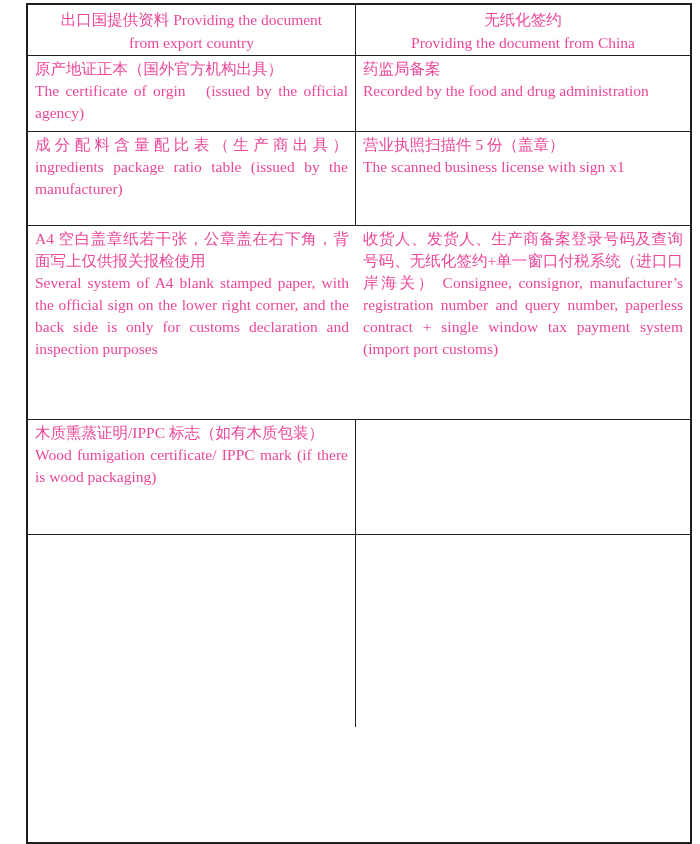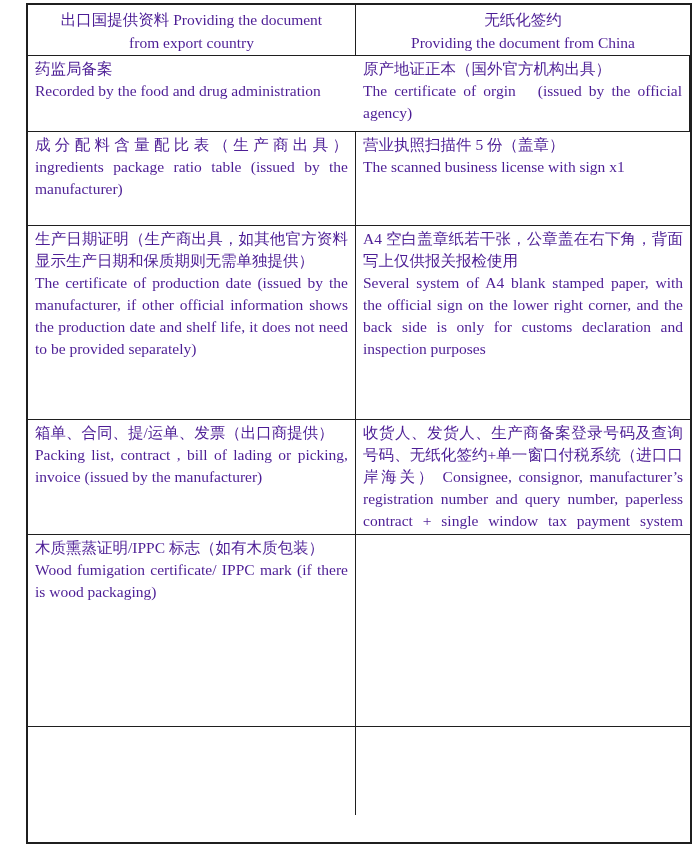--- a/index.html
+++ b/index.html
@@ -8,21 +8,21 @@
     background: #ffffff;
     width: 700px;
   }
   .page {
     position: relative;
     width: 700px;
     height: 844px;
     background: #ffffff;
     overflow: hidden;
     font-family: "Liberation Serif", "DejaVu Serif", serif;
-    color: #4c1d95;
+    color: #ec4899;
   }
   .doc-table {
     position: absolute;
     left: 26px;
     top: 3px;
     display: grid;
     grid-template-columns: 328px 334px;
     grid-template-rows: 51px 76px 94px 194px 115px 192px 88px 27px;
     border: 2px solid #1f1f1f;
     background: #ffffff;
@@ -51,37 +51,33 @@
 <body>
 
 <div class="page">
   <div class="doc-table">
 
     <div class="cell head cL">出口国提供资料 Providing the document
 from export country</div>
     <div class="cell head">无纸化签约
 Providing the document from China</div>
 
+    <div class="cell cL">原产地证正本（国外官方机构出具）
+The certificate of orgin　(issued by the official agency)</div>
     <div class="cell">药监局备案
 Recorded by the food and drug administration</div>
-    <div class="cell cL">原产地证正本（国外官方机构出具）
-The certificate of orgin　(issued by the official agency)</div>
 
     <div class="cell cL">成分配料含量配比表（生产商出具） ingredients package ratio table (issued by the manufacturer)</div>
     <div class="cell">营业执照扫描件 5 份（盖章）
 The scanned business license with sign x1</div>
 
-    <div class="cell cL">生产日期证明（生产商出具，如其他官方资料显示生产日期和保质期则无需单独提供）
-The certificate of production date (issued by the manufacturer, if other official information shows the production date and shelf life, it does not need to be provided separately)</div>
     <div class="cell">A4 空白盖章纸若干张，公章盖在右下角，背面写上仅供报关报检使用
 Several system of A4 blank stamped paper, with the official sign on the lower right corner, and the back side is only for customs declaration and inspection purposes</div>
 
 
-    <div class="cell cL">箱单、合同、提/运单、发票（出口商提供）
-Packing list, contract , bill of lading or picking, invoice (issued by the manufacturer)</div>
     <div class="cell">收货人、发货人、生产商备案登录号码及查询号码、无纸化签约+单一窗口付税系统（进口口岸海关） Consignee, consignor, manufacturer’s registration number and query number, paperless contract + single window tax payment system　(import port customs)</div>
 
     <div class="cell cL">木质熏蒸证明/IPPC 标志（如有木质包装）
 Wood fumigation certificate/ IPPC mark (if there is wood packaging)</div>
     <div class="cell"></div>
 
     <div class="cell cL no-b"></div>
     <div class="cell no-b"></div>
 
   </div>

